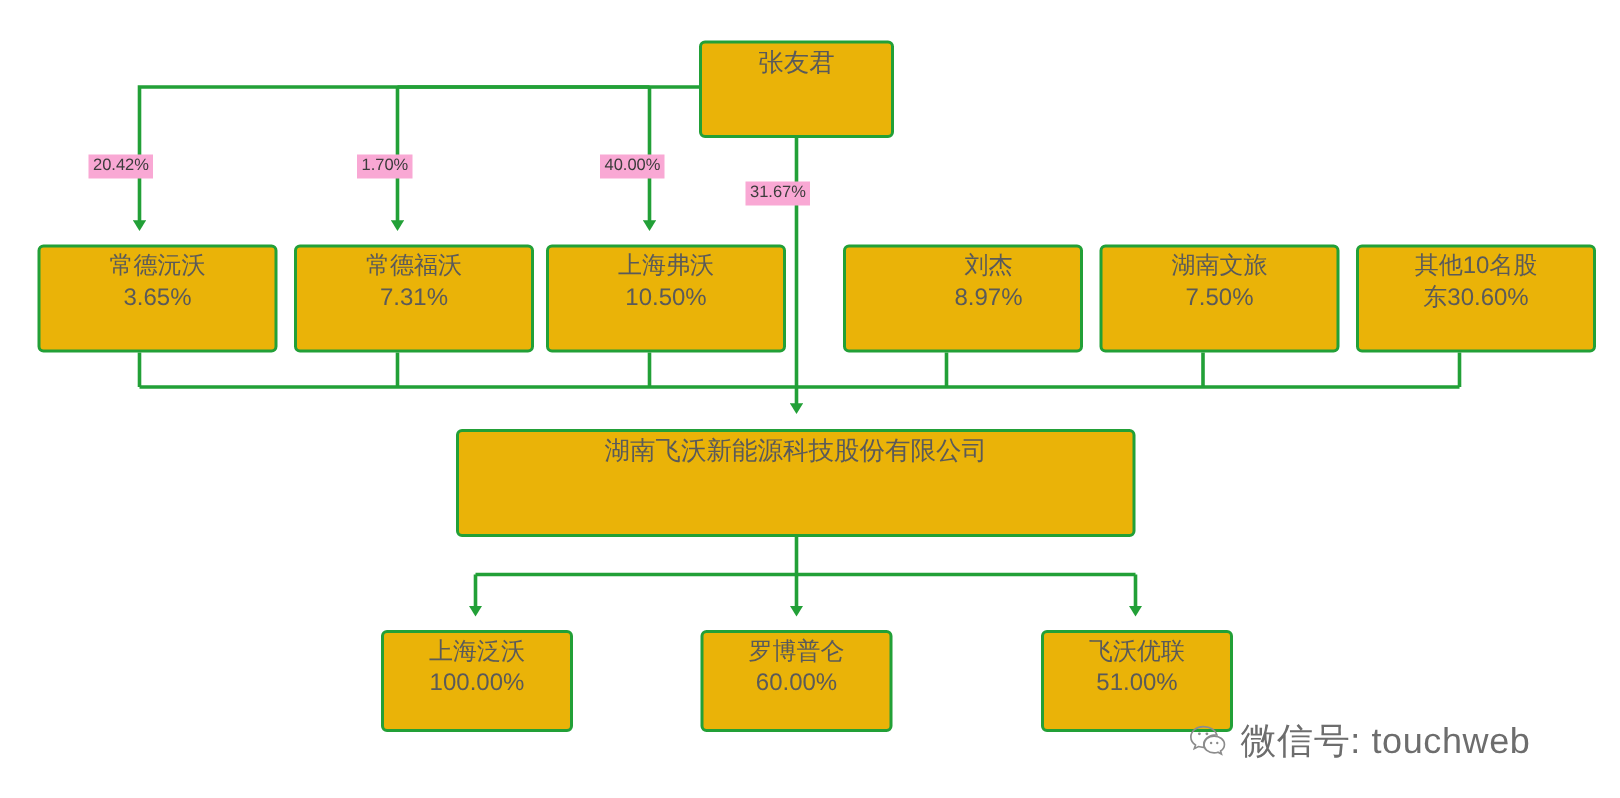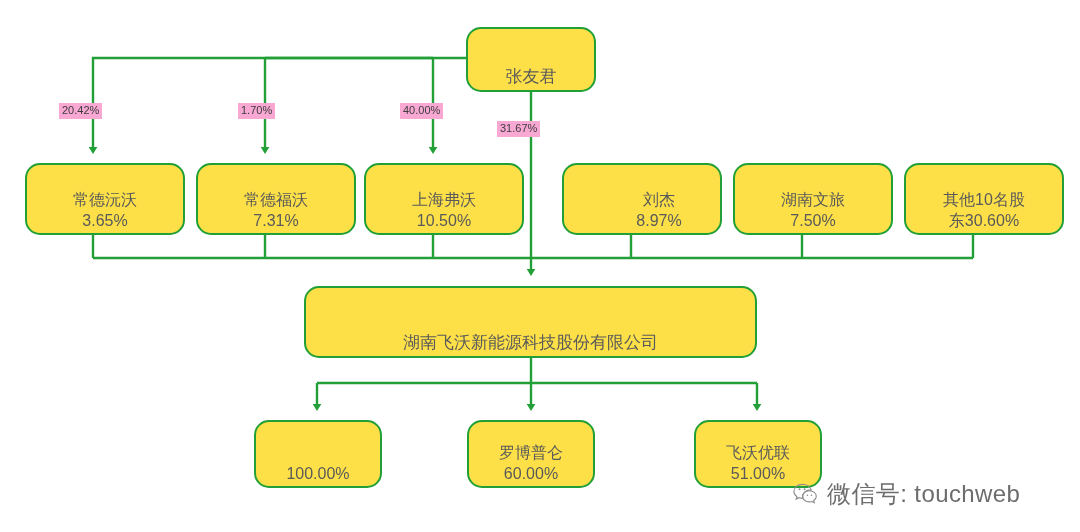--- a/index.html
+++ b/index.html
@@ -9,25 +9,25 @@
     font-family:"Liberation Sans","DejaVu Sans",sans-serif;
     overflow:hidden;
     position:relative;
   }
   #canvas{position:absolute;left:0;top:0;width:1080px;height:532px;}
   svg.links{position:absolute;left:0;top:0;width:1080px;height:532px;}
 
   .node{
     position:absolute;
     box-sizing:border-box;
-    background:#fde047;
+    background:#eab308;
     border:2px solid #22a037;
-    border-radius:15px;
+    border-radius:4px;
     display:flex;
-    align-items:flex-end;
+    align-items:flex-start;
     justify-content:center;
     text-align:center;
     color:#5a5a5a;
     line-height:1.32;
     padding:2px 6px;
   }
   .node .txt{display:block;width:100%;}
   .node .l1{display:block;}
   .node .l2{display:block;}
 
@@ -143,20 +143,21 @@
       <span class="l2">东30.60%</span>
     </span>
   </div>
 
   <div class="node n-company">
     <span class="txt l1">湖南飞沃新能源科技股份有限公司</span>
   </div>
 
   <div class="node sub sub1">
     <span class="txt">
+      <span class="l1">上海泛沃</span>
       <span class="l2">100.00%</span>
     </span>
   </div>
   <div class="node sub sub2">
     <span class="txt">
       <span class="l1">罗博普仑</span>
       <span class="l2">60.00%</span>
     </span>
   </div>
   <div class="node sub sub3">

